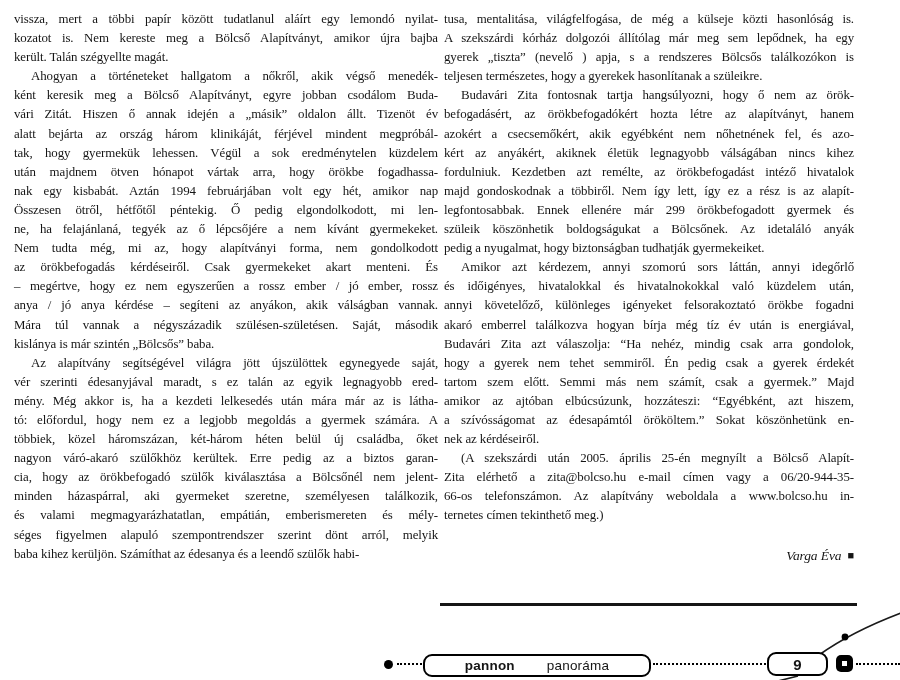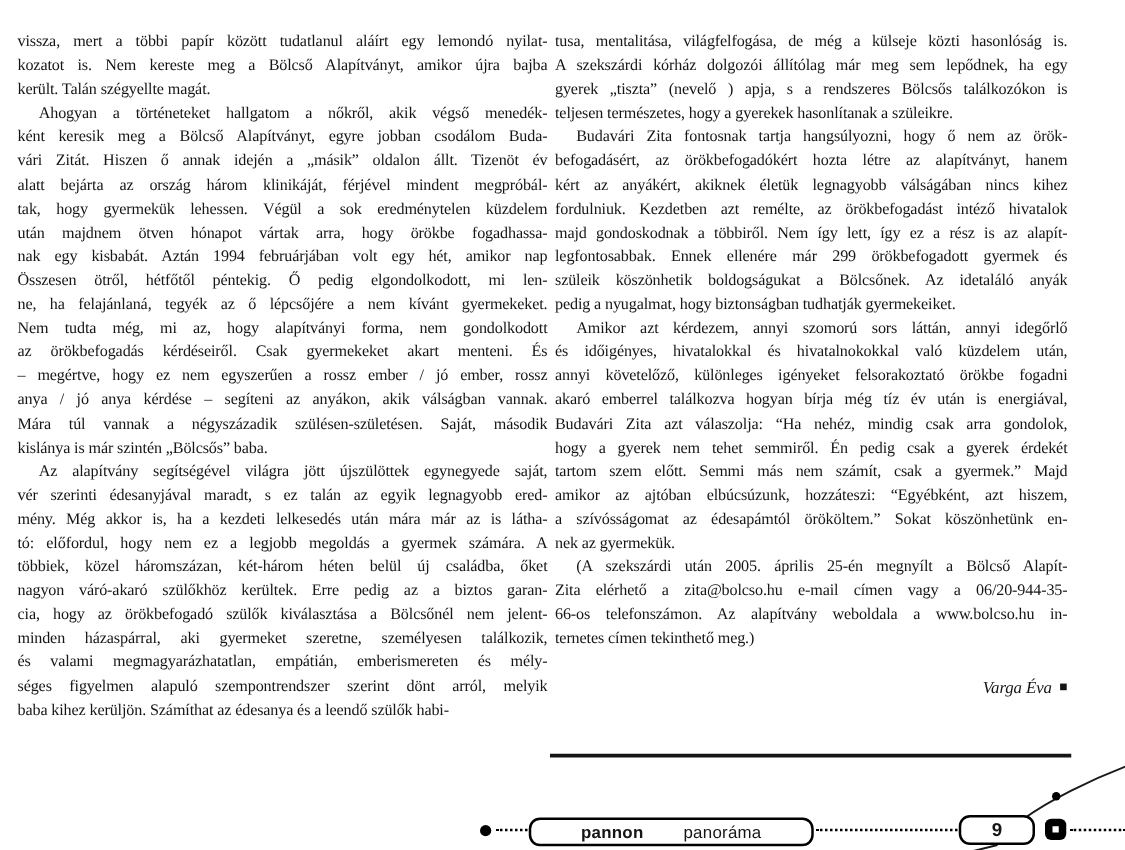--- a/index.html
+++ b/index.html
@@ -1,20 +1,20 @@
 <!DOCTYPE html>
 <html><head>
 <meta charset="utf-8">
 <style>
   html,body{margin:0;padding:0;background:#e8e8e8;}
   .page{
     position:relative;width:900px;height:680px;background:#ffffff;
     font-family:"Liberation Serif", serif;color:#151515;overflow:hidden;
   }
-  .col{position:absolute;top:24px;font-size:12.9px;line-height:19.1px;letter-spacing:-0.1px;}
+  .col{position:absolute;top:10px;font-size:12.9px;line-height:19.1px;letter-spacing:-0.1px;}
   .col-left{left:14px;width:424px;}
   .col-right{left:444px;width:410px;}
   .para{margin:0;}
   .para.spaced{}
   .ln{text-align:justify;text-align-last:justify;white-space:normal;}
   .ln.last{text-align-last:left;}
   .ln.indent{text-indent:17px;}
   .signature{ text-align:right;font-style:italic;margin-top:20px;font-size:13.5px;}
   .sig-square{font-style:normal;font-size:11px;position:relative;top:-1px;margin-left:6px;}
   .end-rule{position:absolute;left:440px;top:603px;width:417px;height:3px;background:#151515;}
@@ -82,38 +82,39 @@
     <div>
         <div class="para">
           <div class="ln">tusa, mentalitása, világfelfogása, de még a külseje közti hasonlóság is.</div>
           <div class="ln">A szekszárdi kórház dolgozói állítólag már meg sem lepődnek, ha egy</div>
           <div class="ln">gyerek „tiszta” (nevelő ) apja, s a rendszeres Bölcsős találkozókon is</div>
           <div class="ln last">teljesen természetes, hogy a gyerekek hasonlítanak a szüleikre.</div>
         </div>
         <div class="para">
           <div class="ln indent">Budavári Zita fontosnak tartja hangsúlyozni, hogy ő nem az örök-</div>
           <div class="ln">befogadásért, az örökbefogadókért hozta létre az alapítványt, hanem</div>
+          <div class="ln">azokért a csecsemőkért, akik egyébként nem nőhetnének fel, és azo-</div>
           <div class="ln">kért az anyákért, akiknek életük legnagyobb válságában nincs kihez</div>
           <div class="ln">fordulniuk. Kezdetben azt remélte, az örökbefogadást intéző hivatalok</div>
           <div class="ln">majd gondoskodnak a többiről. Nem így lett, így ez a rész is az alapít-</div>
           <div class="ln">legfontosabbak. Ennek ellenére már 299 örökbefogadott gyermek és</div>
           <div class="ln">szüleik köszönhetik boldogságukat a Bölcsőnek. Az idetaláló anyák</div>
           <div class="ln last">pedig a nyugalmat, hogy biztonságban tudhatják gyermekeiket.</div>
         </div>
         <div class="para">
           <div class="ln indent">Amikor azt kérdezem, annyi szomorú sors láttán, annyi idegőrlő</div>
           <div class="ln">és időigényes, hivatalokkal és hivatalnokokkal való küzdelem után,</div>
           <div class="ln">annyi követelőző, különleges igényeket felsorakoztató örökbe fogadni</div>
           <div class="ln">akaró emberrel találkozva hogyan bírja még tíz év után is energiával,</div>
           <div class="ln">Budavári Zita azt válaszolja: “Ha nehéz, mindig csak arra gondolok,</div>
           <div class="ln">hogy a gyerek nem tehet semmiről. Én pedig csak a gyerek érdekét</div>
           <div class="ln">tartom szem előtt. Semmi más nem számít, csak a gyermek.” Majd</div>
           <div class="ln">amikor az ajtóban elbúcsúzunk, hozzáteszi: “Egyébként, azt hiszem,</div>
           <div class="ln">a szívósságomat az édesapámtól örököltem.” Sokat köszönhetünk en-</div>
-          <div class="ln last">nek az gyermekük.</div>
+          <div class="ln last">nek az kérdéseiről.</div>
         </div>
         <div class="para spaced">
           <div class="ln indent">(A szekszárdi után 2005. április 25-én megnyílt a Bölcső Alapít-</div>
           <div class="ln">Zita elérhető a zita@bolcso.hu e-mail címen vagy a 06/20-944-35-</div>
           <div class="ln">66-os telefonszámon. Az alapítvány weboldala a www.bolcso.hu in-</div>
           <div class="ln last">ternetes címen tekinthető meg.)</div>
         </div>
       </div>
     <div class="signature">
       <span>Varga Éva</span><span class="sig-square">■</span>

